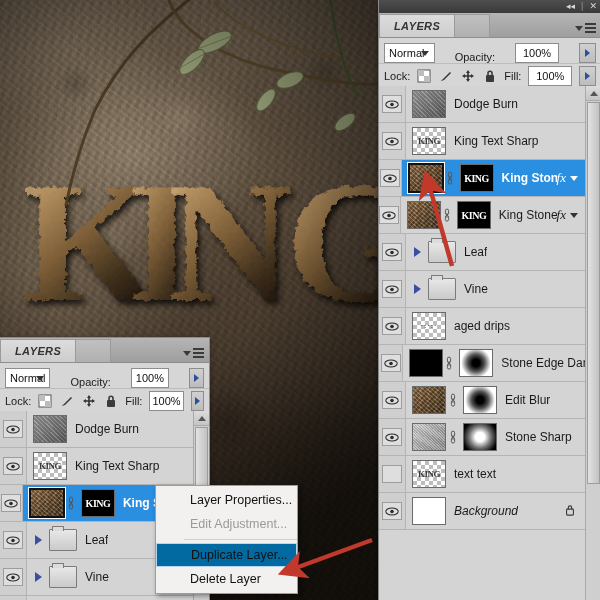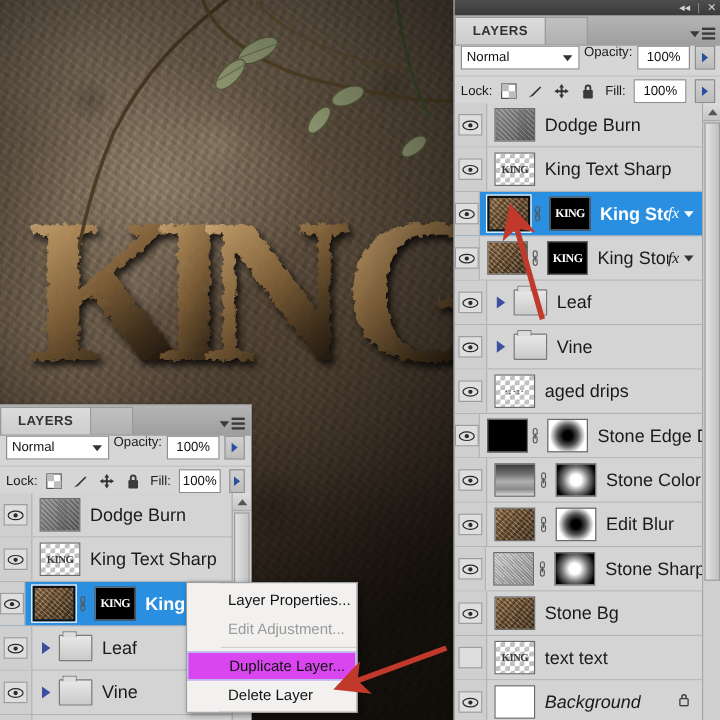--- a/index.html
+++ b/index.html
@@ -51,33 +51,33 @@
     font-size:150px;font-weight:700;letter-spacing:6px;
     color:transparent;}
 
   
   .ps-panel{position:absolute;background:#d6d6d6;border:1px solid #8a8a8a;
     box-shadow:0 1px 4px rgba(0,0,0,.45);}
   .ps-titlestrip{height:13px;background:linear-gradient(#4e4e4e,#3a3a3a);
     display:flex;align-items:center;justify-content:flex-end;padding-right:4px;gap:6px;}
   .titlebtn{color:#d6d6d6;font-size:9px;line-height:9px;}
   .tabbar{height:24px;background:linear-gradient(#b5b5b5,#9e9e9e);
-    display:flex;align-items:flex-end;border-bottom:1px solid #8e8e8e;position:relative;}
+    display:flex;align-items:flex-end;border-bottom:1px solid #8e8e8e;position:relative;font-style:italic;}
   .tab{height:22px;padding:0 14px;display:flex;align-items:center;
     background:linear-gradient(#dcdcdc,#cdcdcd);border:1px solid #9a9a9a;border-bottom:none;
     font-size:11px;font-weight:700;color:#333;letter-spacing:.4px;}
   .tab-stub{height:22px;width:34px;background:linear-gradient(#c0c0c0,#b0b0b0);
     border:1px solid #9a9a9a;border-bottom:none;border-left:none;}
   .panelmenu{position:absolute;right:5px;bottom:4px;display:flex;align-items:center;gap:2px;}
   .pm-caret{width:0;height:0;border-left:4px solid transparent;border-right:4px solid transparent;
     border-top:5px solid #3a3a3a;}
   .pm-lines{display:flex;flex-direction:column;gap:2px;}
   .pm-lines i{display:block;width:11px;height:2px;background:#3a3a3a;}
 
-  .rowopacity{height:25px;display:flex;align-items:flex-start;padding:0 5px;gap:4px;
+  .rowopacity{height:25px;display:flex;align-items:flex-end;padding:0 5px;gap:20px;
     background:#d6d6d6;border-bottom:1px solid #bdbdbd;}
   .blendsel{flex:1;height:18px;background:#fff;border:1px solid #8d8d8d;
     display:flex;align-items:center;padding:0 4px;font-size:11px;color:#111;position:relative;}
   .blendsel .sel-caret{position:absolute;right:5px;width:0;height:0;
     border-left:4px solid transparent;border-right:4px solid transparent;border-top:5px solid #333;}
   .lbl{font-size:11px;color:#1a1a1a;white-space:nowrap;}
   .numbox{width:42px;height:18px;background:#fff;border:1px solid #8d8d8d;
     display:flex;align-items:center;justify-content:center;font-size:11px;color:#111;}
   .spin{width:15px;height:18px;background:linear-gradient(#d0d0d0,#bcbcbc);
     border:1px solid #8d8d8d;display:flex;align-items:center;justify-content:center;}
@@ -95,21 +95,21 @@
   .lrow.sel{background:#2a8fe0;}
   .eyecell{width:26px;height:36px;display:flex;align-items:center;justify-content:center;
     border-right:1px solid #b4b4b4;background:#cfcfcf;}
   .lrow.sel .eyecell{background:#cfcfcf;}
   .eyebox{width:18px;height:16px;border:1px solid #9d9d9d;background:#dedede;
     display:flex;align-items:center;justify-content:center;}
   .thumb{width:32px;height:26px;border:1px solid #6b6b6b;margin-left:6px;flex:none;}
   .thumb.selth{border:2px solid #111;outline:1px solid #fff;}
   .mask{width:32px;height:26px;border:1px solid #6b6b6b;margin-left:4px;flex:none;}
   .linkico{width:9px;margin:0 2px;display:flex;align-items:center;justify-content:center;}
-  .lname{margin-left:8px;font-size:15px;color:#1a1a1a;white-space:nowrap;overflow:hidden;}
+  .lname{margin-left:8px;font-size:12px;color:#1a1a1a;white-space:nowrap;overflow:hidden;}
   .lrow.sel .lname{color:#fff;font-weight:700;}
   .fx{margin-left:auto;font-family:"Liberation Serif","DejaVu Serif",serif;
     font-style:italic;font-size:13px;color:#1a1a1a;padding-right:4px;}
   .lrow.sel .fx{color:#fff;}
   .fxcaret{width:0;height:0;border-left:4px solid transparent;border-right:4px solid transparent;
     border-top:5px solid #333;margin-right:8px;}
   .lrow.sel .fxcaret{border-top-color:#fff;}
   .arrow-tri{width:0;height:0;border-top:5px solid transparent;border-bottom:5px solid transparent;
     border-left:7px solid #3a4fa0;margin-left:8px;flex:none;}
   .folder{width:26px;height:20px;margin-left:7px;flex:none;
@@ -154,21 +154,21 @@
   .vs-thumb{position:absolute;left:1px;right:1px;background:linear-gradient(90deg,#e2e2e2,#c2c2c2);
     border:1px solid #9c9c9c;}
 
   
   .ctxmenu{position:absolute;background:#f2f1f0;border:1px solid #9d9d9d;
     box-shadow:2px 2px 5px rgba(0,0,0,.4);padding:2px 0;}
   .ctx-left{position:absolute;left:0;top:0;bottom:0;width:26px;background:#f2f1f0;}
   .ctxitem{height:24px;display:flex;align-items:center;padding-left:34px;padding-right:0;
     font-size:12.5px;color:#111;white-space:nowrap;position:relative;}
   .ctxitem.disabled{color:#9a9a9a;}
-  .ctxitem.hl{background:#d946ef;border:1px solid #b6d6ee;height:22px;}
+  .ctxitem.hl{background:#0369a1;border:1px solid #b6d6ee;height:22px;}
   .ctxsep{height:1px;background:#d2d0ce;margin:3px 0 3px 28px;}
 
   
   .annot{position:absolute;left:0;top:0;width:600px;height:600px;pointer-events:none;}
 </style>
 </head>
 <body>
 
 <div id="root">
 
@@ -430,40 +430,20 @@
         </div>
         <div class="lrow">
           <div class="eyecell">
             <span class="eyebox">
               <svg viewBox="0 0 18 14" width="14" height="11">
                 <ellipse cx="9" cy="7" rx="8" ry="4.6" fill="none" stroke="#2b2b2b" stroke-width="1.3"></ellipse>
                 <circle cx="9" cy="7" r="2.3" fill="#2b2b2b"></circle>
               </svg>
             </span>
           </div>
-          <div class="thumb gradth "></div>
-          <span class="linkico">
-            <svg viewBox="0 0 10 18" width="8" height="15">
-              <rect x="3" y="1" width="4" height="7" rx="2" fill="none" stroke="#555" stroke-width="1.2"></rect>
-              <rect x="3" y="9" width="4" height="7" rx="2" fill="none" stroke="#555" stroke-width="1.2"></rect>
-              <line x1="5" y1="6" x2="5" y2="12" stroke="#555" stroke-width="1.2"></line>
-            </svg>
-          </span>
-          <div class="mask maskwhitedot"></div>
-          <span class="lname">Stone Color</span>
-        </div>
-        <div class="lrow">
-          <div class="eyecell">
-            <span class="eyebox">
-              <svg viewBox="0 0 18 14" width="14" height="11">
-                <ellipse cx="9" cy="7" rx="8" ry="4.6" fill="none" stroke="#2b2b2b" stroke-width="1.3"></ellipse>
-                <circle cx="9" cy="7" r="2.3" fill="#2b2b2b"></circle>
-              </svg>
-            </span>
-          </div>
           <div class="thumb stoneth "></div>
           <span class="linkico">
             <svg viewBox="0 0 10 18" width="8" height="15">
               <rect x="3" y="1" width="4" height="7" rx="2" fill="none" stroke="#555" stroke-width="1.2"></rect>
               <rect x="3" y="9" width="4" height="7" rx="2" fill="none" stroke="#555" stroke-width="1.2"></rect>
               <line x1="5" y1="6" x2="5" y2="12" stroke="#555" stroke-width="1.2"></line>
             </svg>
           </span>
           <div class="mask maskblackdot"></div>
           <span class="lname">Edit Blur</span>
@@ -480,32 +460,20 @@
           <div class="thumb silvth "></div>
           <span class="linkico">
             <svg viewBox="0 0 10 18" width="8" height="15">
               <rect x="3" y="1" width="4" height="7" rx="2" fill="none" stroke="#555" stroke-width="1.2"></rect>
               <rect x="3" y="9" width="4" height="7" rx="2" fill="none" stroke="#555" stroke-width="1.2"></rect>
               <line x1="5" y1="6" x2="5" y2="12" stroke="#555" stroke-width="1.2"></line>
             </svg>
           </span>
           <div class="mask maskwhitedot"></div>
           <span class="lname">Stone Sharp</span>
-        </div>
-        <div class="lrow">
-          <div class="eyecell">
-            <span class="eyebox">
-              <svg viewBox="0 0 18 14" width="14" height="11">
-                <ellipse cx="9" cy="7" rx="8" ry="4.6" fill="none" stroke="#2b2b2b" stroke-width="1.3"></ellipse>
-                <circle cx="9" cy="7" r="2.3" fill="#2b2b2b"></circle>
-              </svg>
-            </span>
-          </div>
-          <div class="thumb stoneth "></div>
-          <span class="lname">Stone Bg</span>
         </div>
         <div class="lrow">
           <div class="eyecell">
             <span class="eyebox"></span>
           </div>
           <div class="thumb checker ">
             <span class="kingtxt">KING</span>
           </div>
           <span class="lname">text text</span>
         </div>

